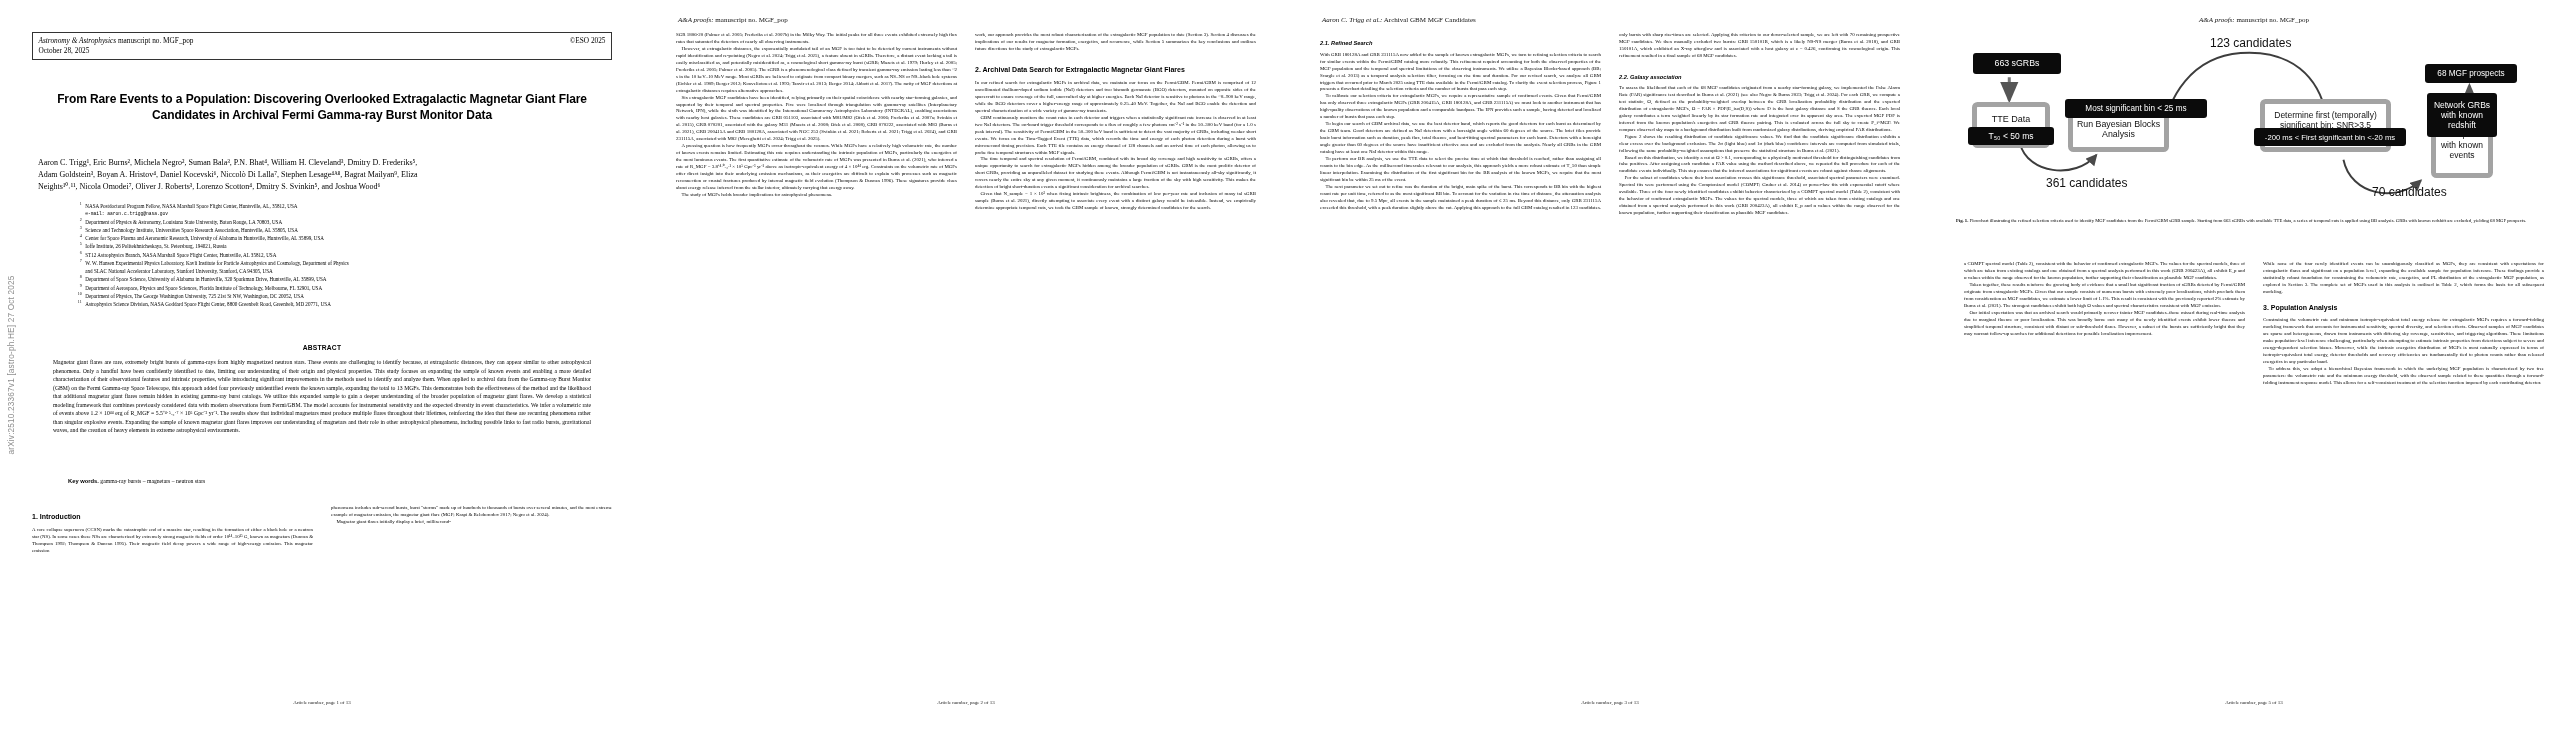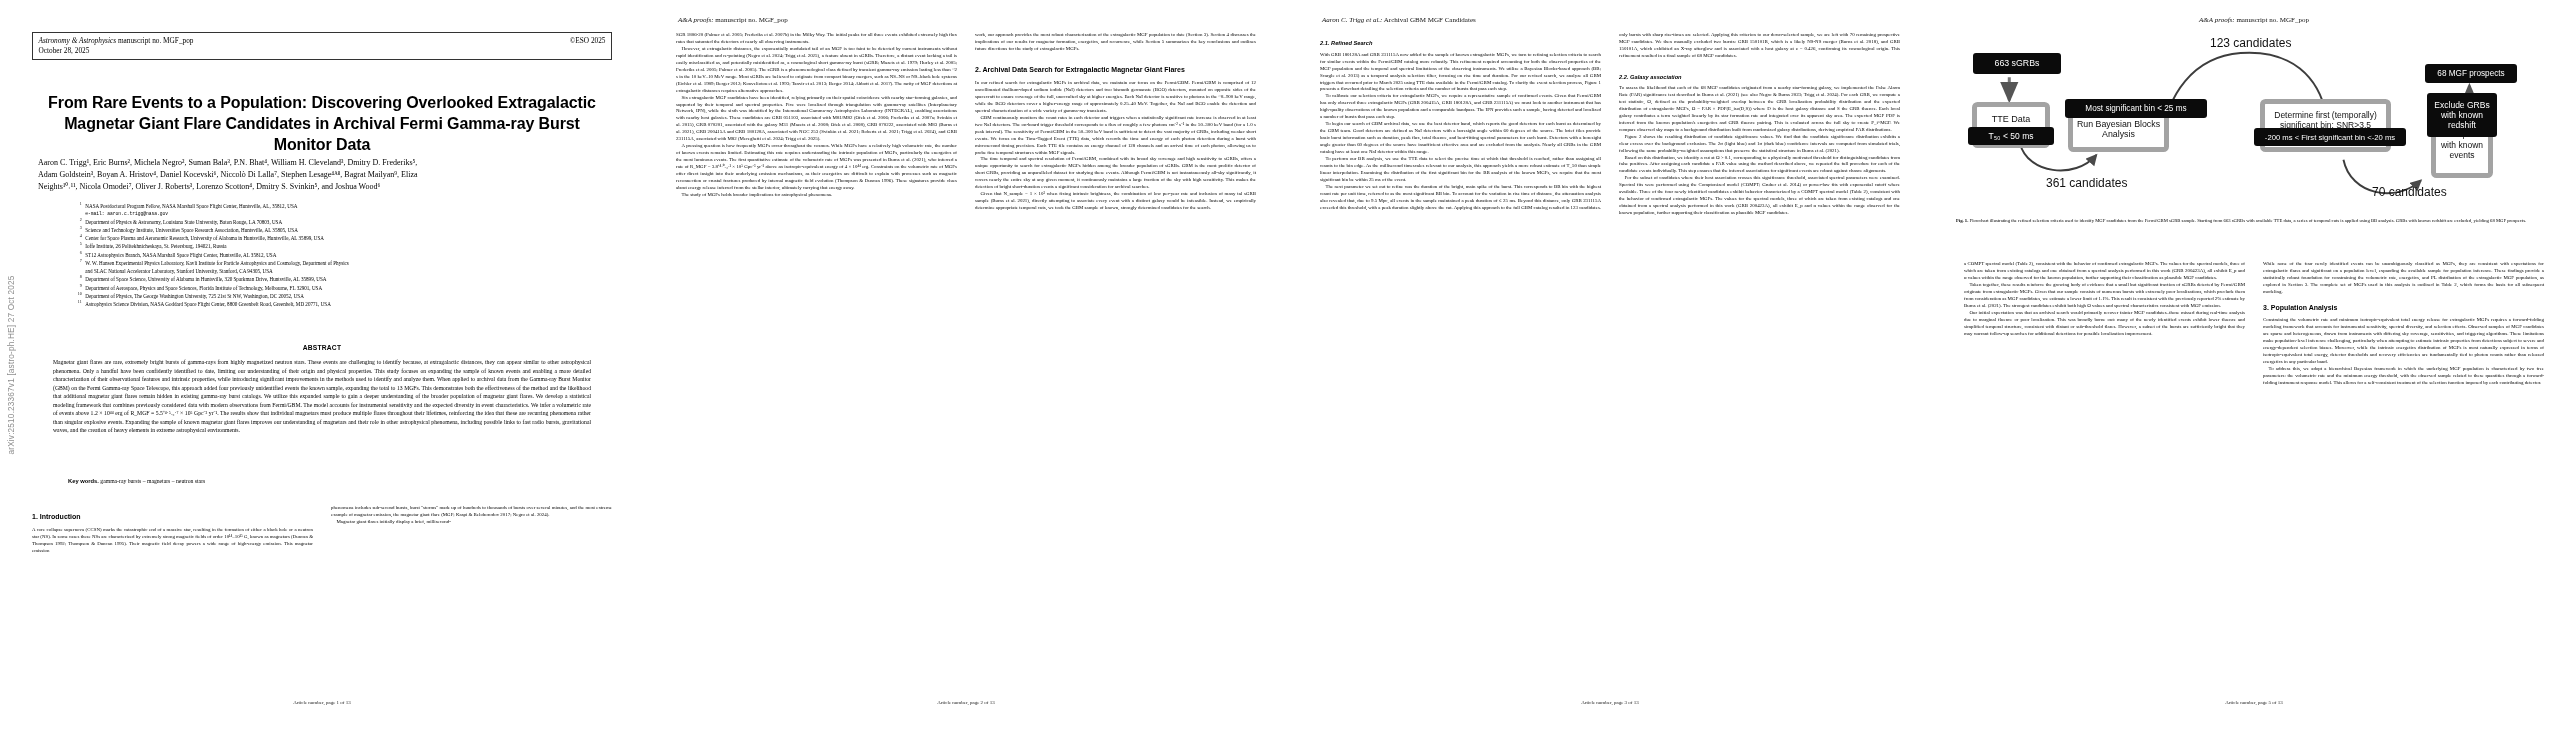--- a/index.html
+++ b/index.html
@@ -30,21 +30,21 @@
   
   .masthead{position:absolute;left:32px;top:32px;right:32px;border:0.6px solid #333;
             padding:3px 5.5px 4.3px 5.5px;box-sizing:border-box;}
   .masthead .l1{display:flex;justify-content:space-between;font-size:7.3px;}
   .masthead .l1 .ttl{font-style:italic;}
   .masthead .l1 .ttl .rom{font-style:normal;}
   .masthead .l2{font-size:7.3px;margin-top:1.2px;}
 
   
   .title{position:absolute;left:43px;right:43px;top:92px;text-align:center;
-         font-family:"Liberation Sans",sans-serif;font-weight:bold;font-size:16px;
+         font-family:"Liberation Sans",sans-serif;font-weight:bold;font-size:12px;
          line-height:1.32;letter-spacing:-0.1px;color:#000;}
   .authors{position:absolute;left:38px;right:38px;top:157px;text-align:left;
            font-size:8px;line-height:1.5;color:#000;}
 
   .affil{position:absolute;left:72px;right:56px;top:202px;font-size:5.1px;line-height:1.62;color:#000;}
   .affil .row{display:flex;align-items:flex-start;}
   .affil .num{width:9.7px;flex:0 0 9.7px;text-align:right;padding-right:3.6px;font-size:4px;
               position:relative;top:-1.2px;}
   .affil .txt{flex:1;}
   .mono{font-family:"Liberation Mono",monospace;font-size:4.6px;}
@@ -294,21 +294,21 @@
           <span>Determine first (temporally) significant bin: SNR&gt;3.5</span>
         </div>
         <div class="node black" style="left:298px;top:92px;width:152px;height:18px;font-size:7.7px;">
           <span>-200 ms &lt; First significant bin &lt;-20 ms</span>
         </div>
 
         <div class="node white" style="left:475px;top:63px;width:62px;height:79px;font-size:8.5px;align-items:flex-end;padding-bottom:13px;line-height:1.2;">
           <span>Compare with known events</span>
         </div>
         <div class="node black" style="left:471px;top:57px;width:70px;height:44px;font-size:8.5px;line-height:1.2;">
-          <span>Exclude GRBs with known redshift</span>
+          <span>Network GRBs with known redshift</span>
         </div>
         <div class="node black" style="left:469px;top:28px;width:92px;height:19.4px;font-size:8.2px;">
           <span>68 MGF prospects</span>
         </div>
 
         <div class="flabel" style="left:90px;top:140px;">361 candidates</div>
         <div class="flabel" style="left:254px;top:0px;">123 candidates</div>
         <div class="flabel" style="left:416px;top:149px;">70 candidates</div>
       </div>
 

